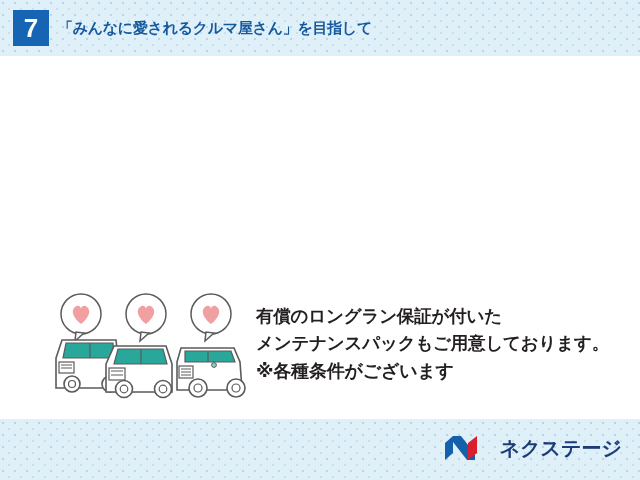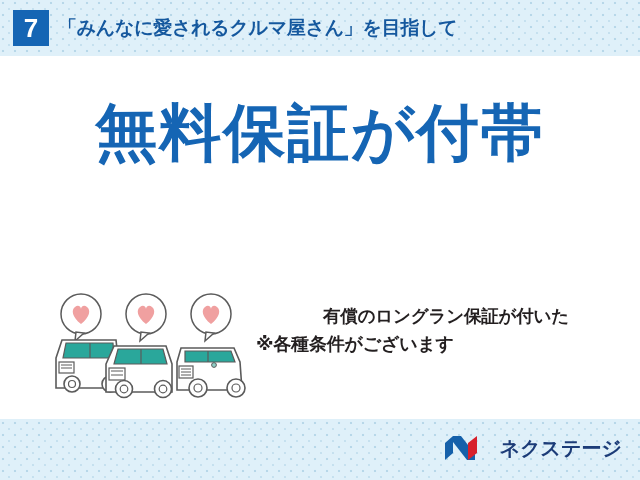--- a/index.html
+++ b/index.html
@@ -43,21 +43,21 @@
     color: #ffffff;
     font-size: 26px;
     font-weight: bold;
     line-height: 36px;
     text-align: center;
     letter-spacing: 0;
     flex: 0 0 auto;
   }
   .header-title {
     margin-left: 9px;
-    font-size: 19px;
+    font-size: 15px;
     font-weight: bold;
     color: #15589e;
     white-space: nowrap;
     letter-spacing: -0.3px;
   }
 
   
   .card {
     position: absolute;
     left: 0;
@@ -106,21 +106,20 @@
     width: 380px;
     color: #231f20;
     font-weight: bold;
   }
   .copy .l1, .copy .l2 {
     display: block;
     font-size: 17.5px;
     line-height: 1.55;
     letter-spacing: -0.2px;
     white-space: nowrap;
-    text-align: center;
   }
   .copy .l3 {
     display: block;
     font-size: 18px;
     line-height: 1.6;
     letter-spacing: -0.2px;
     white-space: nowrap;
   }
 
   
@@ -159,21 +158,20 @@
 <div class="slide">
 
   <div class="header">
     <div class="badge">7</div>
     <div class="header-title">「みんなに愛されるクルマ屋さん」を目指して</div>
   </div>
 
   <div class="card">
 
     <div class="headline">
-      <span class="hl-line">無料保証が付帯</span>
     </div>
 
     <div class="lower">
 
       <div class="cars">
         <svg viewBox="0 0 200 118" width="200" height="118">
 
           <g fill="none" stroke="#5b5b5b" stroke-width="1.5">
 
             <circle cx="33" cy="22" r="20" fill="#ffffff"></circle>
@@ -231,20 +229,21 @@
             <circle cx="76" cy="97" r="3.8" fill="#ffffff" stroke="#5b5b5b" stroke-width="1.2"></circle>
             <circle cx="115" cy="97" r="8.5" fill="#ffffff" stroke="#5b5b5b" stroke-width="1.6"></circle>
             <circle cx="115" cy="97" r="3.8" fill="#ffffff" stroke="#5b5b5b" stroke-width="1.2"></circle>
           </g>
 
         </svg>
       </div>
 
       <div class="copy">
         <span class="l1">有償のロングラン保証が付いた</span>
+        <span class="l2">メンテナンスパックもご用意しております。</span>
         <span class="l3">※各種条件がございます</span>
       </div>
 
     </div>
   </div>
 
   <div class="footer">
     <div class="logo">
       <svg class="logo-mark" viewBox="0 0 34 26">
         <path d="M1 25 L1 8 L9 1 L9 18 L1 25 Z" fill="#1560aa"></path>

